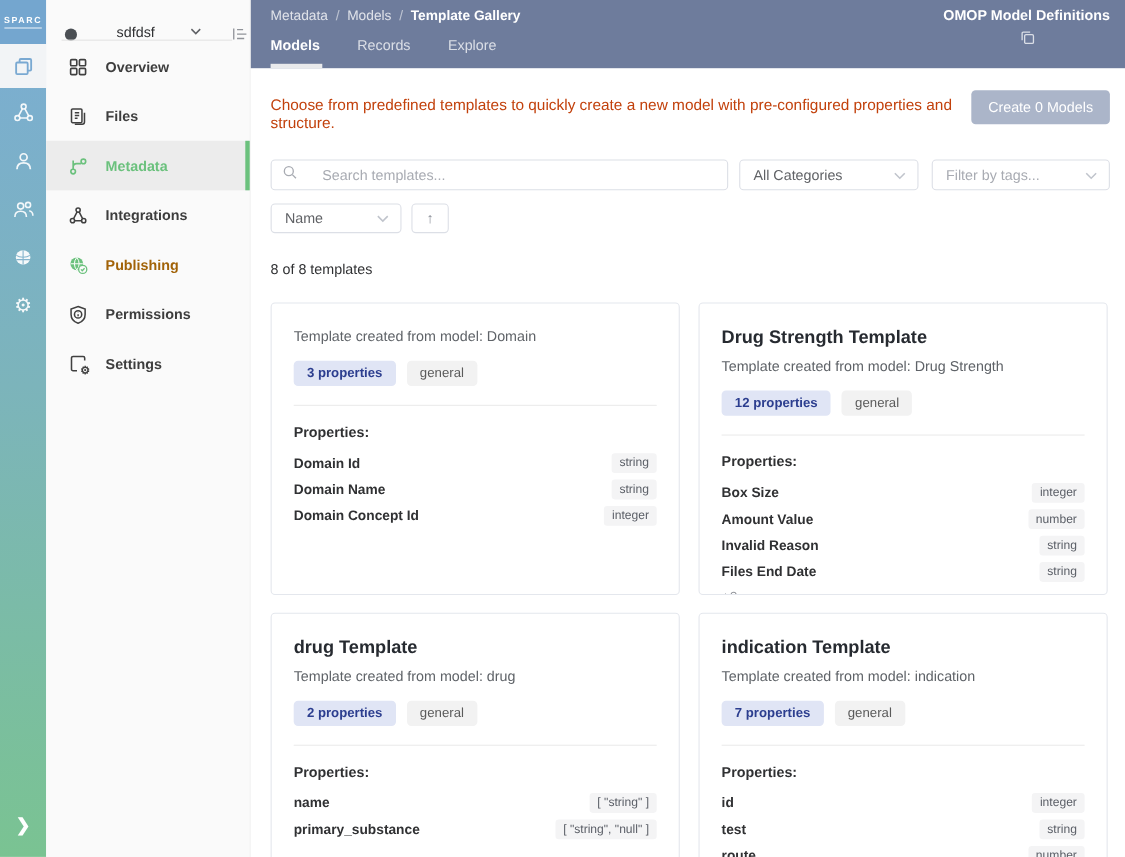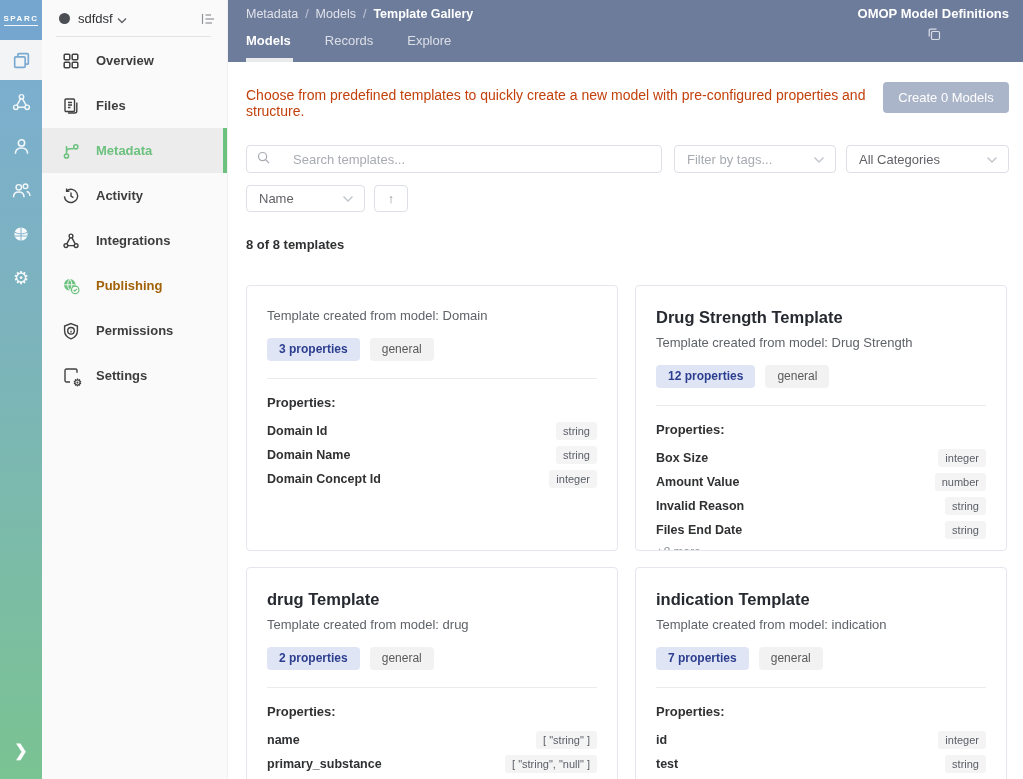--- a/index.html
+++ b/index.html
@@ -16,21 +16,21 @@
   .rail-item { height:44px; display:flex; align-items:center; justify-content:center; cursor:pointer; }
   .rail-item.active { height:40px; background:#f2f4f6; }
   .rail-item svg { display:block; }
   .rail-gear { font-size:18px; color:rgba(255,255,255,.92); line-height:1; }
   .rail-spacer { flex:1; }
   .rail-bottom { height:58px; display:flex; align-items:center; justify-content:center; }
   .rail-bottom span { color:#fff; font-size:16px; font-weight:bold; }
 
   
   .sidebar { width:186px; flex:0 0 186px; background:#fafafa; border-right:1px solid #f0f0f0; }
-  .workspace-row { height:37px; display:flex; align-items:center; padding:0 12px 0 17px; position:relative; }
+  .workspace-row { height:37px; display:flex; align-items:flex-end; padding:0 12px 0 17px; position:relative;gap:28px; }
   .workspace-row::after { content:''; position:absolute; left:14px; right:16px; bottom:0; height:1px; background:#e3e3e3; }
   .avatar-dot { width:11px; height:11px; border-radius:50%; background:#4b4f54; margin-right:8px; flex:0 0 11px; }
   .workspace-name { font-size:13px; color:#303133; margin-right:4px; }
   .collapse-btn { margin-left:auto; cursor:pointer; display:flex; }
   .menu { padding-top:1px; }
   .menu-item { height:45px; display:flex; align-items:center; padding-left:20px; gap:16px;
                font-size:13px; font-weight:600; color:#3d3d3d; cursor:pointer; position:relative; }
   .menu-item .mi-icon { width:18px; height:18px; display:flex; align-items:center; justify-content:center; position:relative; }
   .menu-item.active { background:#ececec; color:#6bc17d; }
   .menu-item.active::after { content:''; position:absolute; right:0; top:0; bottom:0; width:4px; background:#6bc17d; }
@@ -75,21 +75,21 @@
   .select-box .sel-placeholder { flex:1; color:#a8abb2; }
   .cat-select { width:163px; margin-left:10px; }
   .tag-select { width:162px; margin-left:12px; }
 
   .sort-row { display:flex; gap:9px; margin-bottom:25px; }
   .sort-select { width:119px; height:27px; }
   .sort-dir-btn { width:34px; height:27px; border:1px solid #dcdfe6; border-radius:4px; background:#fff;
                   display:flex; align-items:center; justify-content:center; cursor:pointer;
                   font-size:13px; color:#8b8f98; }
 
-  .count-text { font-size:13px; font-weight:bold; color:#303133; margin-bottom:33px; }
+  .count-text { font-size:13px; font-weight:normal; color:#303133; margin-bottom:23px; }
 
   .grid { display:grid; grid-template-columns:372px 372px; grid-template-rows:266px auto; gap:16px 17px; }
   .card { border:1px solid #e4e7ed; border-radius:4px; background:#fff; padding:22px 20px; cursor:pointer;
           overflow:hidden; }
   .card-title { font-size:16.5px; font-weight:bold; color:#262a30; margin-bottom:8px; }
   .card-sub { font-size:13px; color:#5f6368; margin-bottom:15px; }
   .badge-row { display:flex; gap:10px; margin-bottom:17px; }
   .badge { font-size:12px; padding:5px 12px; border-radius:4px; line-height:1.1; }
   .badge.blue { background:#e0e5f5; color:#2c3e8f; font-weight:bold; }
   .badge.gray { background:#f2f2f2; color:#5a5a5a; }
@@ -206,30 +206,20 @@
               <circle cx="4.5" cy="14" r="2.1"></circle>
               <circle cx="13.8" cy="4.8" r="2.1"></circle>
               <path d="M4.5 11.9 V4 M4.5 10 q0-3.2 3.2-3.2 H11.6"></path>
             </svg>
           </span>
         <span>Metadata</span>
       </div>
       <div class="menu-item">
         <span class="mi-icon">
             <svg width="18" height="18" viewBox="0 0 18 18" fill="none" stroke="#404040" stroke-width="1.4">
-              <path d="M4.6 4 A6.6 6.6 0 1 1 2.4 9.4"></path>
-              <path d="M4.6 1.6 v2.8 h2.8"></path>
-              <path d="M9 5.6 v3.6 l2.4 1.4"></path>
-            </svg>
-          </span>
-        <span>Activity</span>
-      </div>
-      <div class="menu-item">
-        <span class="mi-icon">
-            <svg width="18" height="18" viewBox="0 0 18 18" fill="none" stroke="#404040" stroke-width="1.4">
               <circle cx="9" cy="4" r="1.9"></circle>
               <circle cx="3.9" cy="13.6" r="1.9"></circle>
               <circle cx="14.1" cy="13.6" r="1.9"></circle>
               <path d="M8.1 5.7 L4.8 11.9 M9.9 5.7 L13.2 11.9 M5.9 13.6 H12.1"></path>
             </svg>
           </span>
         <span>Integrations</span>
       </div>
       <div class="menu-item green-text">
         <span class="mi-icon">
@@ -299,28 +289,28 @@
       </div>
 
       <div class="filter-row">
         <div class="search-box">
           <span><svg width="13" height="13" viewBox="0 0 14 14" fill="none" stroke="#a8abb2" stroke-width="1.3">
                 <circle cx="6" cy="6" r="4.4"></circle>
                 <line x1="9.4" y1="9.4" x2="13" y2="13"></line>
               </svg></span>
           <input type="text" placeholder="Search templates..." style="">
         </div>
-        <div class="select-box tag-select">
-          <span class="sel-placeholder">Filter by tags...</span>
+        <div class="select-box cat-select">
+          <span class="sel-text">All Categories</span>
           <span><svg width="12" height="8" viewBox="0 0 12 8" fill="none" stroke="#c0c4cc" stroke-width="1.4">
                 <polyline points="1.5,1.5 6,6 10.5,1.5"></polyline>
               </svg></span>
         </div>
-        <div class="select-box cat-select">
-          <span class="sel-text">All Categories</span>
+        <div class="select-box tag-select">
+          <span class="sel-placeholder">Filter by tags...</span>
           <span><svg width="12" height="8" viewBox="0 0 12 8" fill="none" stroke="#c0c4cc" stroke-width="1.4">
                 <polyline points="1.5,1.5 6,6 10.5,1.5"></polyline>
               </svg></span>
         </div>
       </div>
 
       <div class="sort-row">
         <div class="select-box sort-select">
           <span class="sel-text">Name</span>
           <span><svg width="12" height="8" viewBox="0 0 12 8" fill="none" stroke="#c0c4cc" stroke-width="1.4">

